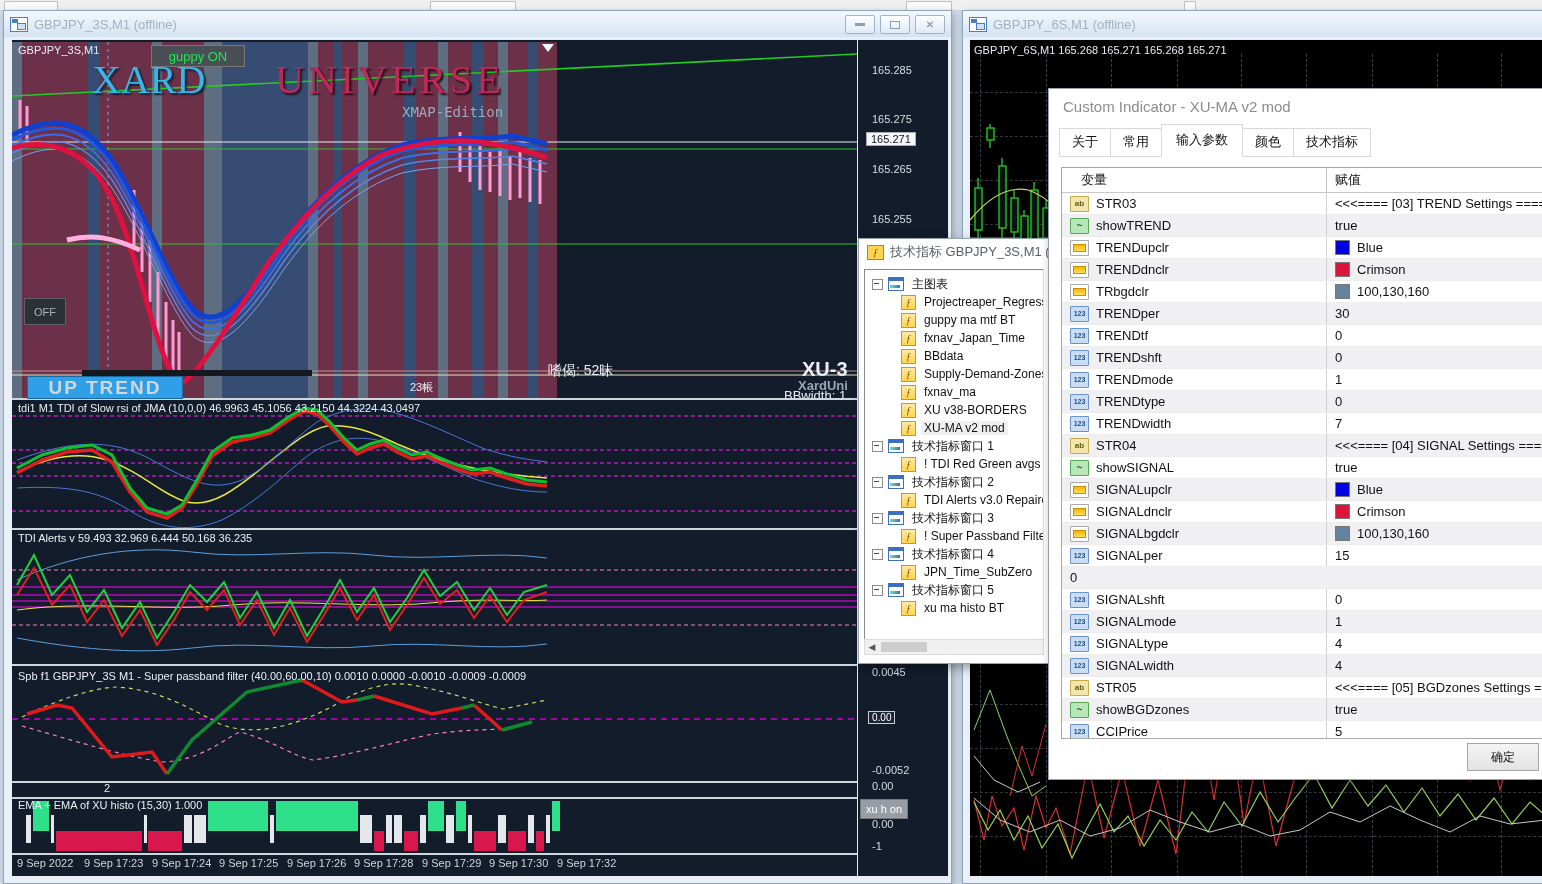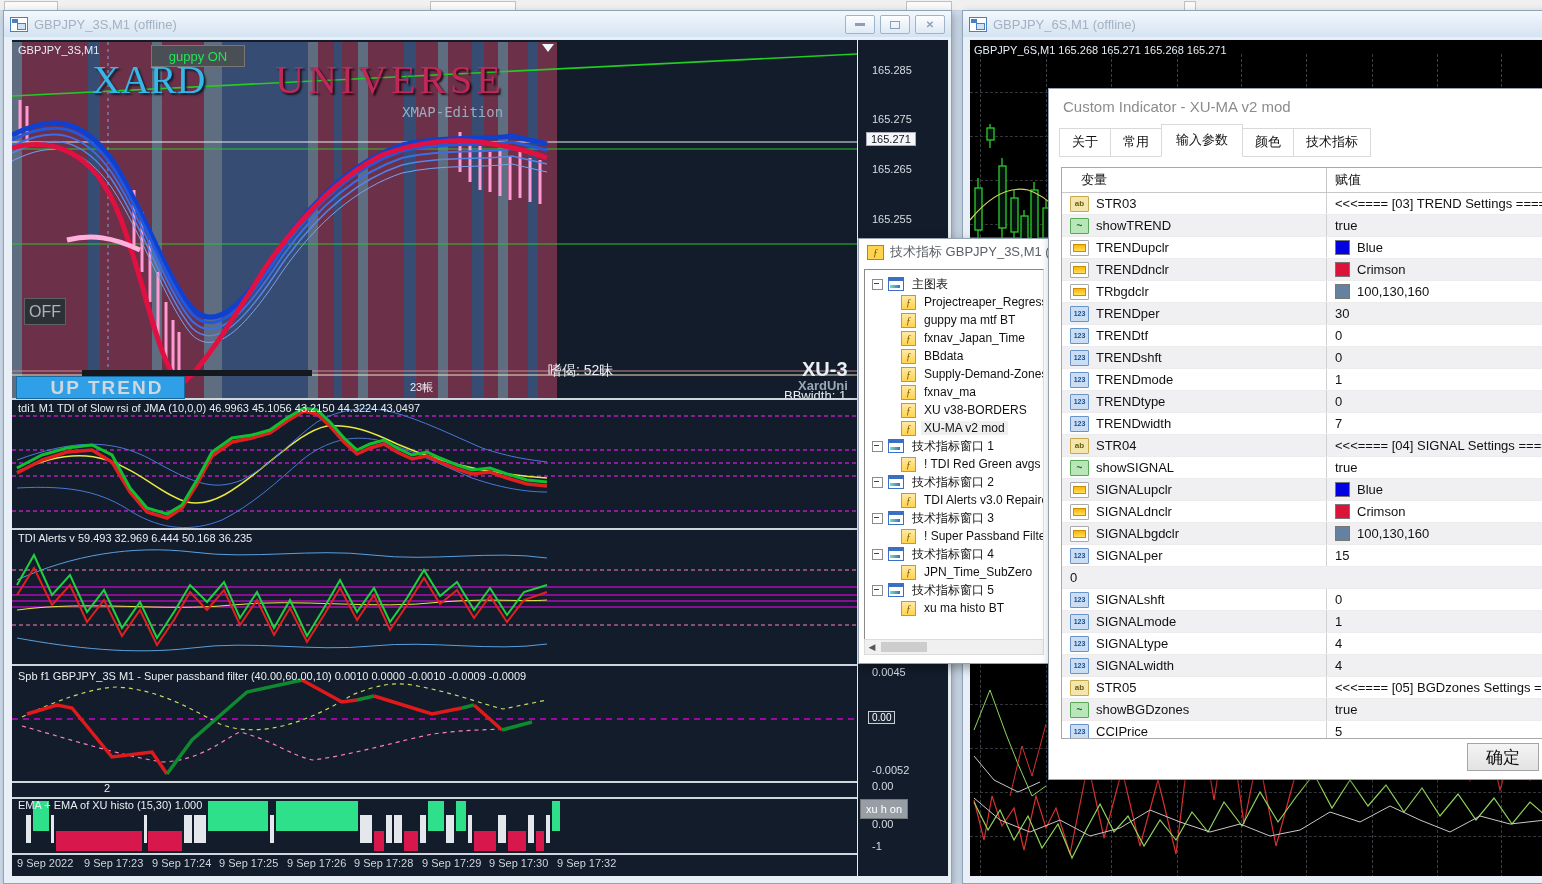--- a/index.html
+++ b/index.html
@@ -34,21 +34,21 @@
   .pricedark{position:absolute;left:10px;background:#1a2433;color:#fff;border:1px solid #c8cfd6;font-size:10px;padding:0 3px;}
   .axislabel{position:absolute;color:#cdd5dd;font-size:11px;white-space:nowrap;z-index:3;}
   .stripe{position:absolute;top:2px;height:356px;z-index:0;}
   .hbar{position:absolute;z-index:1;}
   .hbar.g{top:761px;height:30px;background:#2ee08a;}
   .hbar.r{top:791px;height:20px;background:#d8174c;}
   .hbar.w{top:775px;height:28px;background:#e4e8ec;}
   .vgrid{position:absolute;width:0;border-left:1px dashed #3c4046;z-index:0;}
   .hgrid{position:absolute;height:0;border-top:1px dashed #33373c;z-index:0;}
 
-  .btn-dark{position:absolute;background:#2c3136;border:1px solid #5c6166;color:#aab4bd;font-size:16px;
+  .btn-dark{position:absolute;background:#2c3136;border:1px solid #5c6166;color:#aab4bd;font-size:11px;
             display:flex;align-items:center;justify-content:center;z-index:6;}
   .guppy{position:absolute;background:#4a4f55;border:1px solid #777;color:#1ee854;font-size:13px;
          display:flex;align-items:center;justify-content:center;z-index:6;margin-left:24px;}
   .uptrend{position:absolute;background:#2f9fe8;border:1px solid #176a9e;color:#cfd7de;font-weight:bold;
            font-size:19px;letter-spacing:2px;display:flex;align-items:center;justify-content:center;z-index:6;}
   .xuh{position:absolute;background:#989ea6;border:1px solid #777;color:#fff;font-size:11px;
        display:flex;align-items:center;justify-content:center;z-index:7;}
   .darknotch{position:absolute;background:#15181c;z-index:5;}
   .wm-serif{font-family:"Liberation Serif",serif;}
 
@@ -89,21 +89,21 @@
   .ic{width:17px;height:14px;border:1px solid #999;border-radius:1px;display:inline-flex;align-items:center;
       justify-content:center;font-size:8px;margin-right:7px;flex:0 0 auto;font-weight:bold;}
   .ic-str{background:#f3e6ad;border-color:#c4a94e;color:#6a5a10;text-align:center;}
   .ic-bool{background:#b9e6b9;border-color:#57a857;color:#1e6e1e;font-size:10px;}
   .ic-int{background:#c9ddf5;border-color:#6a93c8;color:#1c4e8a;font-size:7px;}
   .ic-color{background:#fff;border-color:#aaa;position:relative;}
   .ic-color:before{content:"";position:absolute;left:2px;top:3px;right:2px;height:6px;
                    background:linear-gradient(#ffb400,#ffe060);border:1px solid #c98f00;}
   .swatch{width:13px;height:13px;border:1px solid #777;margin-right:7px;flex:0 0 auto;}
   .okbtn{position:absolute;width:70px;height:26px;background:linear-gradient(#f4f4f4,#e3e3e3);
-         border:1px solid #a5a5a5;color:#111;font-size:17px;display:flex;align-items:center;justify-content:center;}
+         border:1px solid #a5a5a5;color:#111;font-size:12px;display:flex;align-items:center;justify-content:center;}
 </style>
 </head>
 <body>
 
 <div class="topstrip">
   <div class="topfrag" style="left:4px;width:52px;"></div>
   <div class="topfrag" style="left:430px;width:84px;"></div>
   <div class="topfrag" style="left:906px;width:44px;"></div>
   <div class="topfrag" style="left:1184px;width:10px;"></div>
 </div>
@@ -279,21 +279,21 @@
     <div class="sep" style="top:757px;width:936px;"></div>
     <div class="sep" style="top:813px;width:936px;"></div>
 
     <div class="clabel" style="left:6px;top:4px;">GBPJPY_3S,M1</div>
     <div class="guppy" style="left:115px;top:5px;width:92px;height:20px;">guppy ON</div>
     <div class="clabel wm-serif" style="left:80px;top:16px;font-size:40px;color:#38b6e8;text-shadow:2px 2px 2px #0a2030;">XARD</div>
     <div class="clabel wm-serif" style="left:263px;top:16px;font-size:40px;color:#c02858;letter-spacing:4px;text-shadow:2px 2px 2px #200a14;">UNIVERSE</div>
     <div class="clabel" style="left:390px;top:64px;font-size:14px;color:#9aabbc;font-family:'DejaVu Sans Mono',monospace;">XMAP-Edition</div>
     <div class="btn-dark" style="left:12px;top:258px;width:40px;height:25px;">OFF</div>
     <div class="darknotch" style="left:70px;top:330px;width:230px;height:6px;"></div>
-    <div class="uptrend" style="left:4px;top:336px;width:154px;height:21px;padding-left:13px;">UP TREND</div>
+    <div class="uptrend" style="left:15px;top:336px;width:154px;height:21px;">UP TREND</div>
     <div class="clabel" style="left:398px;top:340px;font-size:11px;">23帳</div>
     <div class="clabel" style="left:536px;top:322px;font-size:14px;">嗜偈: 52昧</div>
     <div class="clabel" style="left:790px;top:318px;font-size:20px;font-weight:bold;">XU-3</div>
     <div class="clabel gray" style="left:786px;top:338px;font-size:13px;font-weight:bold;">XardUni</div>
     <div class="clabel" style="left:772px;top:348px;font-size:13px;">BBwidth: 1.</div>
 
     <div class="clabel" style="left:6px;top:362px;">tdi1 M1 TDI of Slow rsi of JMA (10,0,0) 46.9963 45.1056 43.2150 44.3224 43.0497</div>
     <div class="clabel" style="left:6px;top:492px;">TDI Alerts v 59.493 32.969 6.444 50.168 36.235</div>
     <div class="clabel" style="left:6px;top:630px;">Spb f1 GBPJPY_3S M1 - Super passband filter (40.00,60.00,10) 0.0010 0.0000 -0.0010 -0.0009 -0.0009</div>
     <div class="clabel" style="left:92px;top:742px;">2</div>

